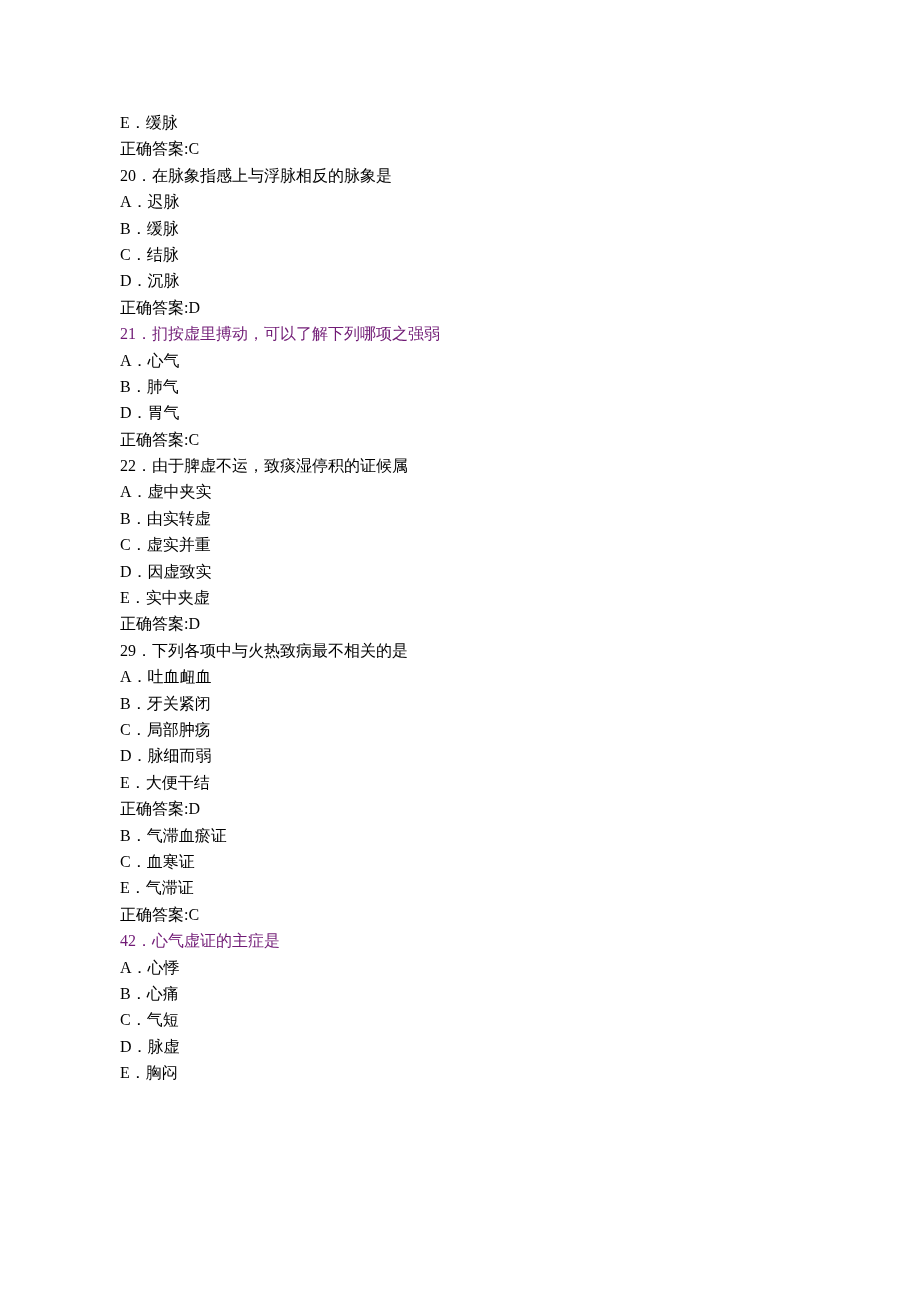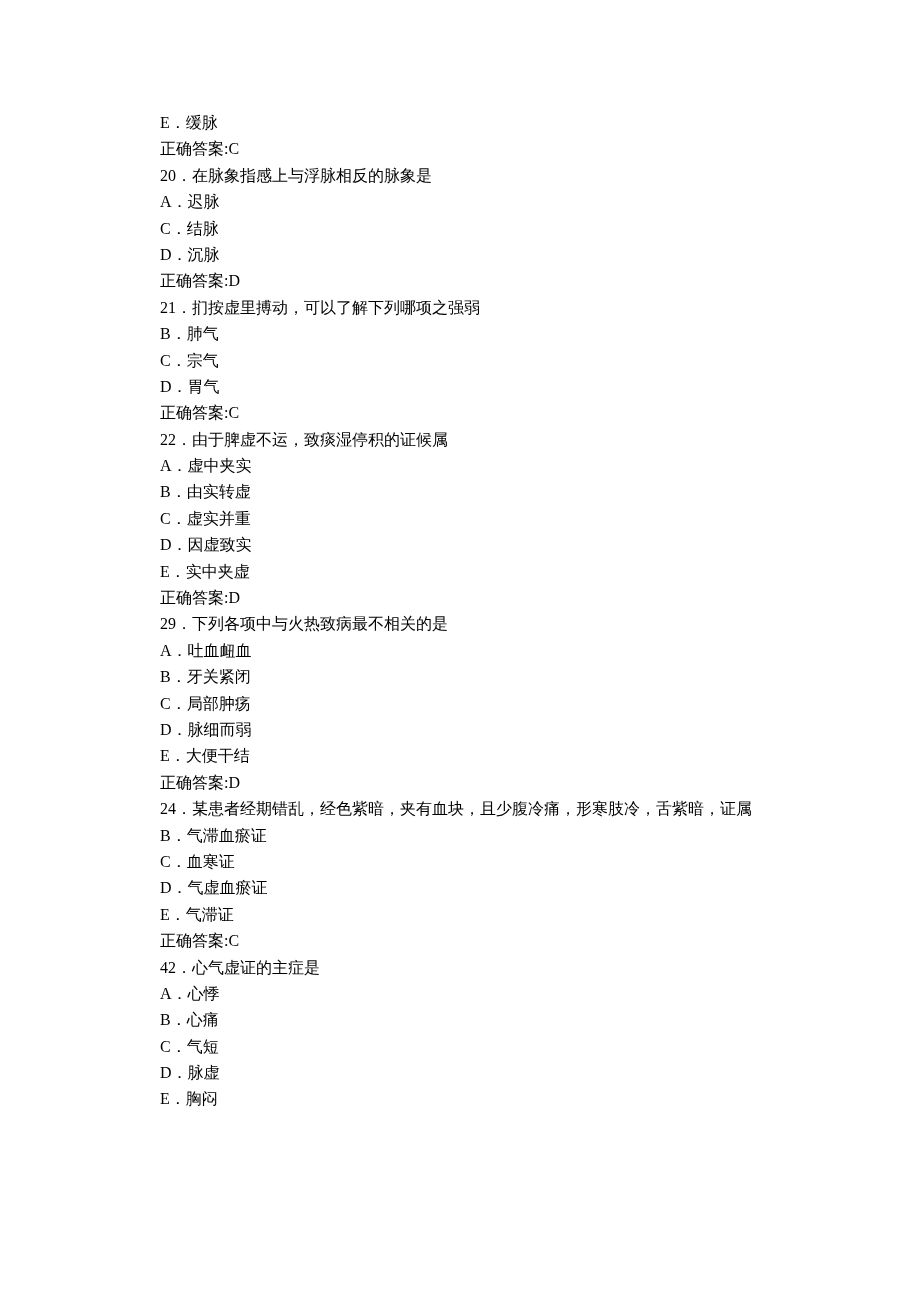--- a/index.html
+++ b/index.html
@@ -12,60 +12,58 @@
     line-height: 1.65;
   }
   .page {
     width: 920px;
     min-height: 1302px;
     padding: 110px 120px 60px 120px;
     box-sizing: border-box;
   }
   .line {
     white-space: pre-wrap;
-    margin-left: 40px;
   }
   .red {
-    color: #000000;
+    color: #701a75;
   }
 </style>
 </head>
 <body>
 
 <div class="page" id="page-root">
     <div class="line">E．缓脉</div>
     <div class="line">正确答案:C</div>
     <div class="line">20．在脉象指感上与浮脉相反的脉象是</div>
     <div class="line">A．迟脉</div>
+    <div class="line">B．缓脉</div>
     <div class="line">C．结脉</div>
     <div class="line">D．沉脉</div>
     <div class="line">正确答案:D</div>
     <div class="line red">21．扪按虚里搏动，可以了解下列哪项之强弱</div>
+    <div class="line">A．心气</div>
     <div class="line">B．肺气</div>
-    <div class="line">C．宗气</div>
     <div class="line">D．胃气</div>
     <div class="line">正确答案:C</div>
     <div class="line">22．由于脾虚不运，致痰湿停积的证候属</div>
     <div class="line">A．虚中夹实</div>
     <div class="line">B．由实转虚</div>
     <div class="line">C．虚实并重</div>
     <div class="line">D．因虚致实</div>
     <div class="line">E．实中夹虚</div>
     <div class="line">正确答案:D</div>
     <div class="line">29．下列各项中与火热致病最不相关的是</div>
     <div class="line">A．吐血衄血</div>
     <div class="line">B．牙关紧闭</div>
     <div class="line">C．局部肿疡</div>
     <div class="line">D．脉细而弱</div>
     <div class="line">E．大便干结</div>
     <div class="line">正确答案:D</div>
-    <div class="line">24．某患者经期错乱，经色紫暗，夹有血块，且少腹冷痛，形寒肢冷，舌紫暗，证属</div>
     <div class="line">B．气滞血瘀证</div>
     <div class="line">C．血寒证</div>
-    <div class="line">D．气虚血瘀证</div>
     <div class="line">E．气滞证</div>
     <div class="line">正确答案:C</div>
     <div class="line red">42．心气虚证的主症是</div>
     <div class="line">A．心悸</div>
     <div class="line">B．心痛</div>
     <div class="line">C．气短</div>
     <div class="line">D．脉虚</div>
     <div class="line">E．胸闷</div>
   </div>
 

